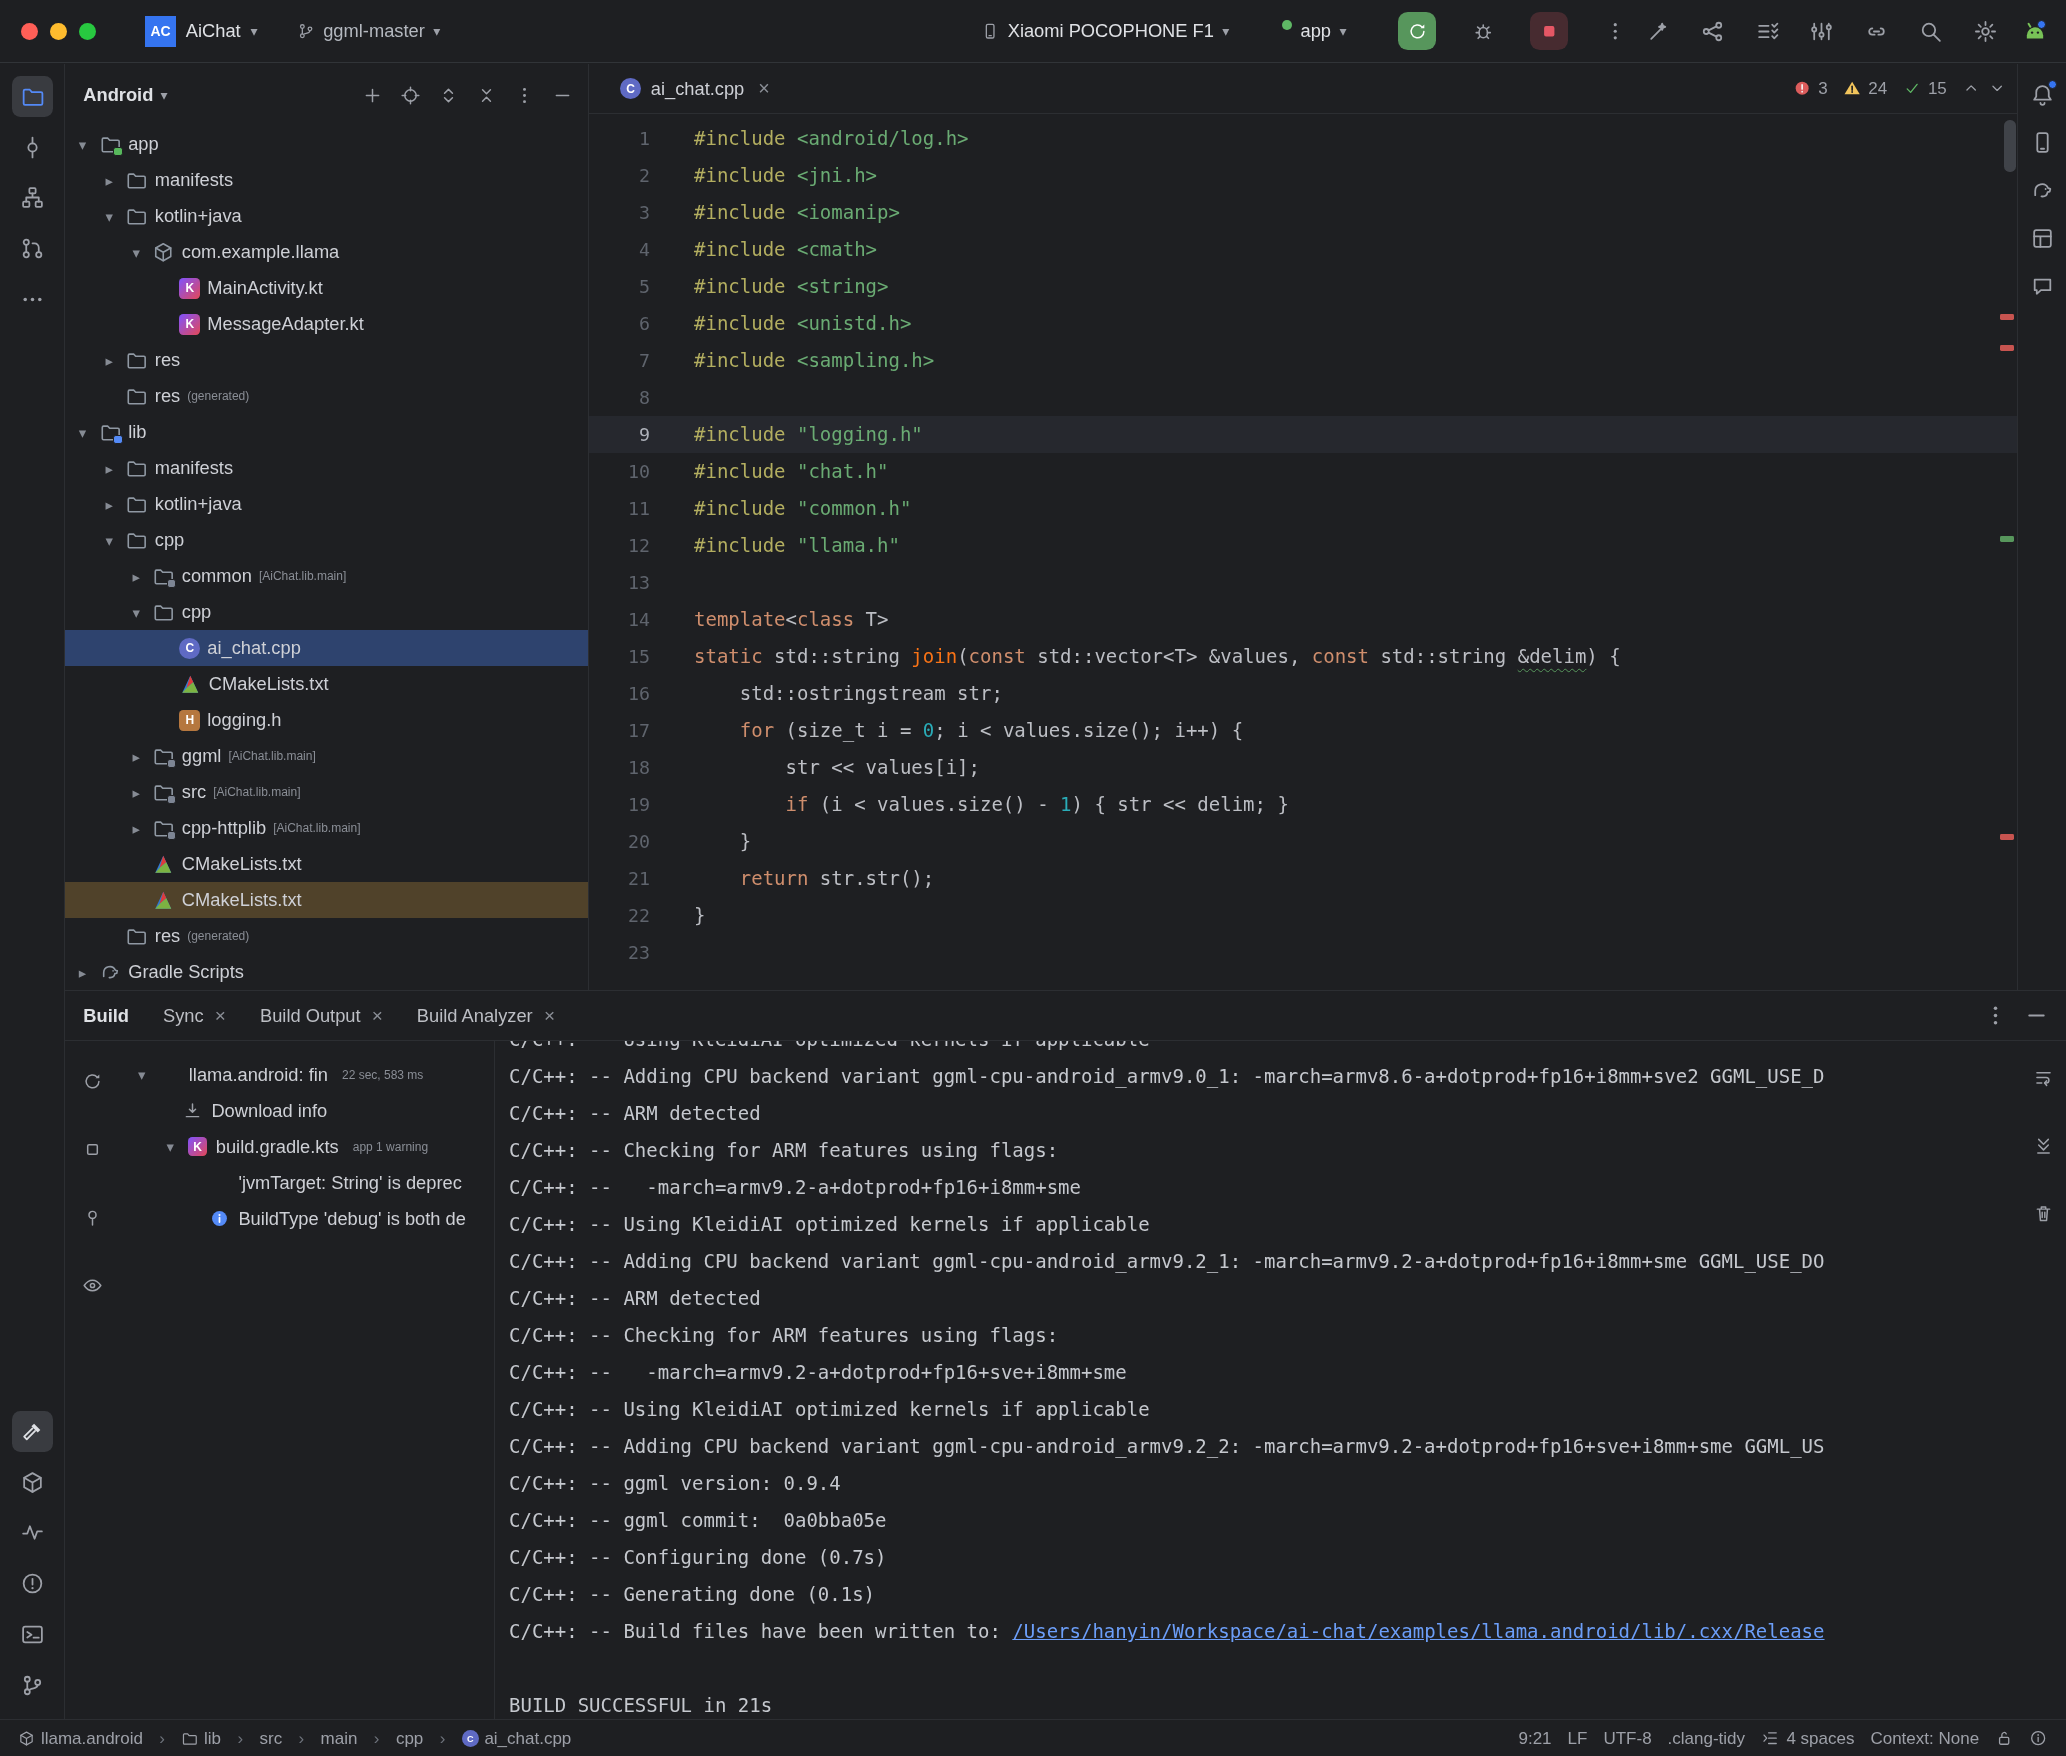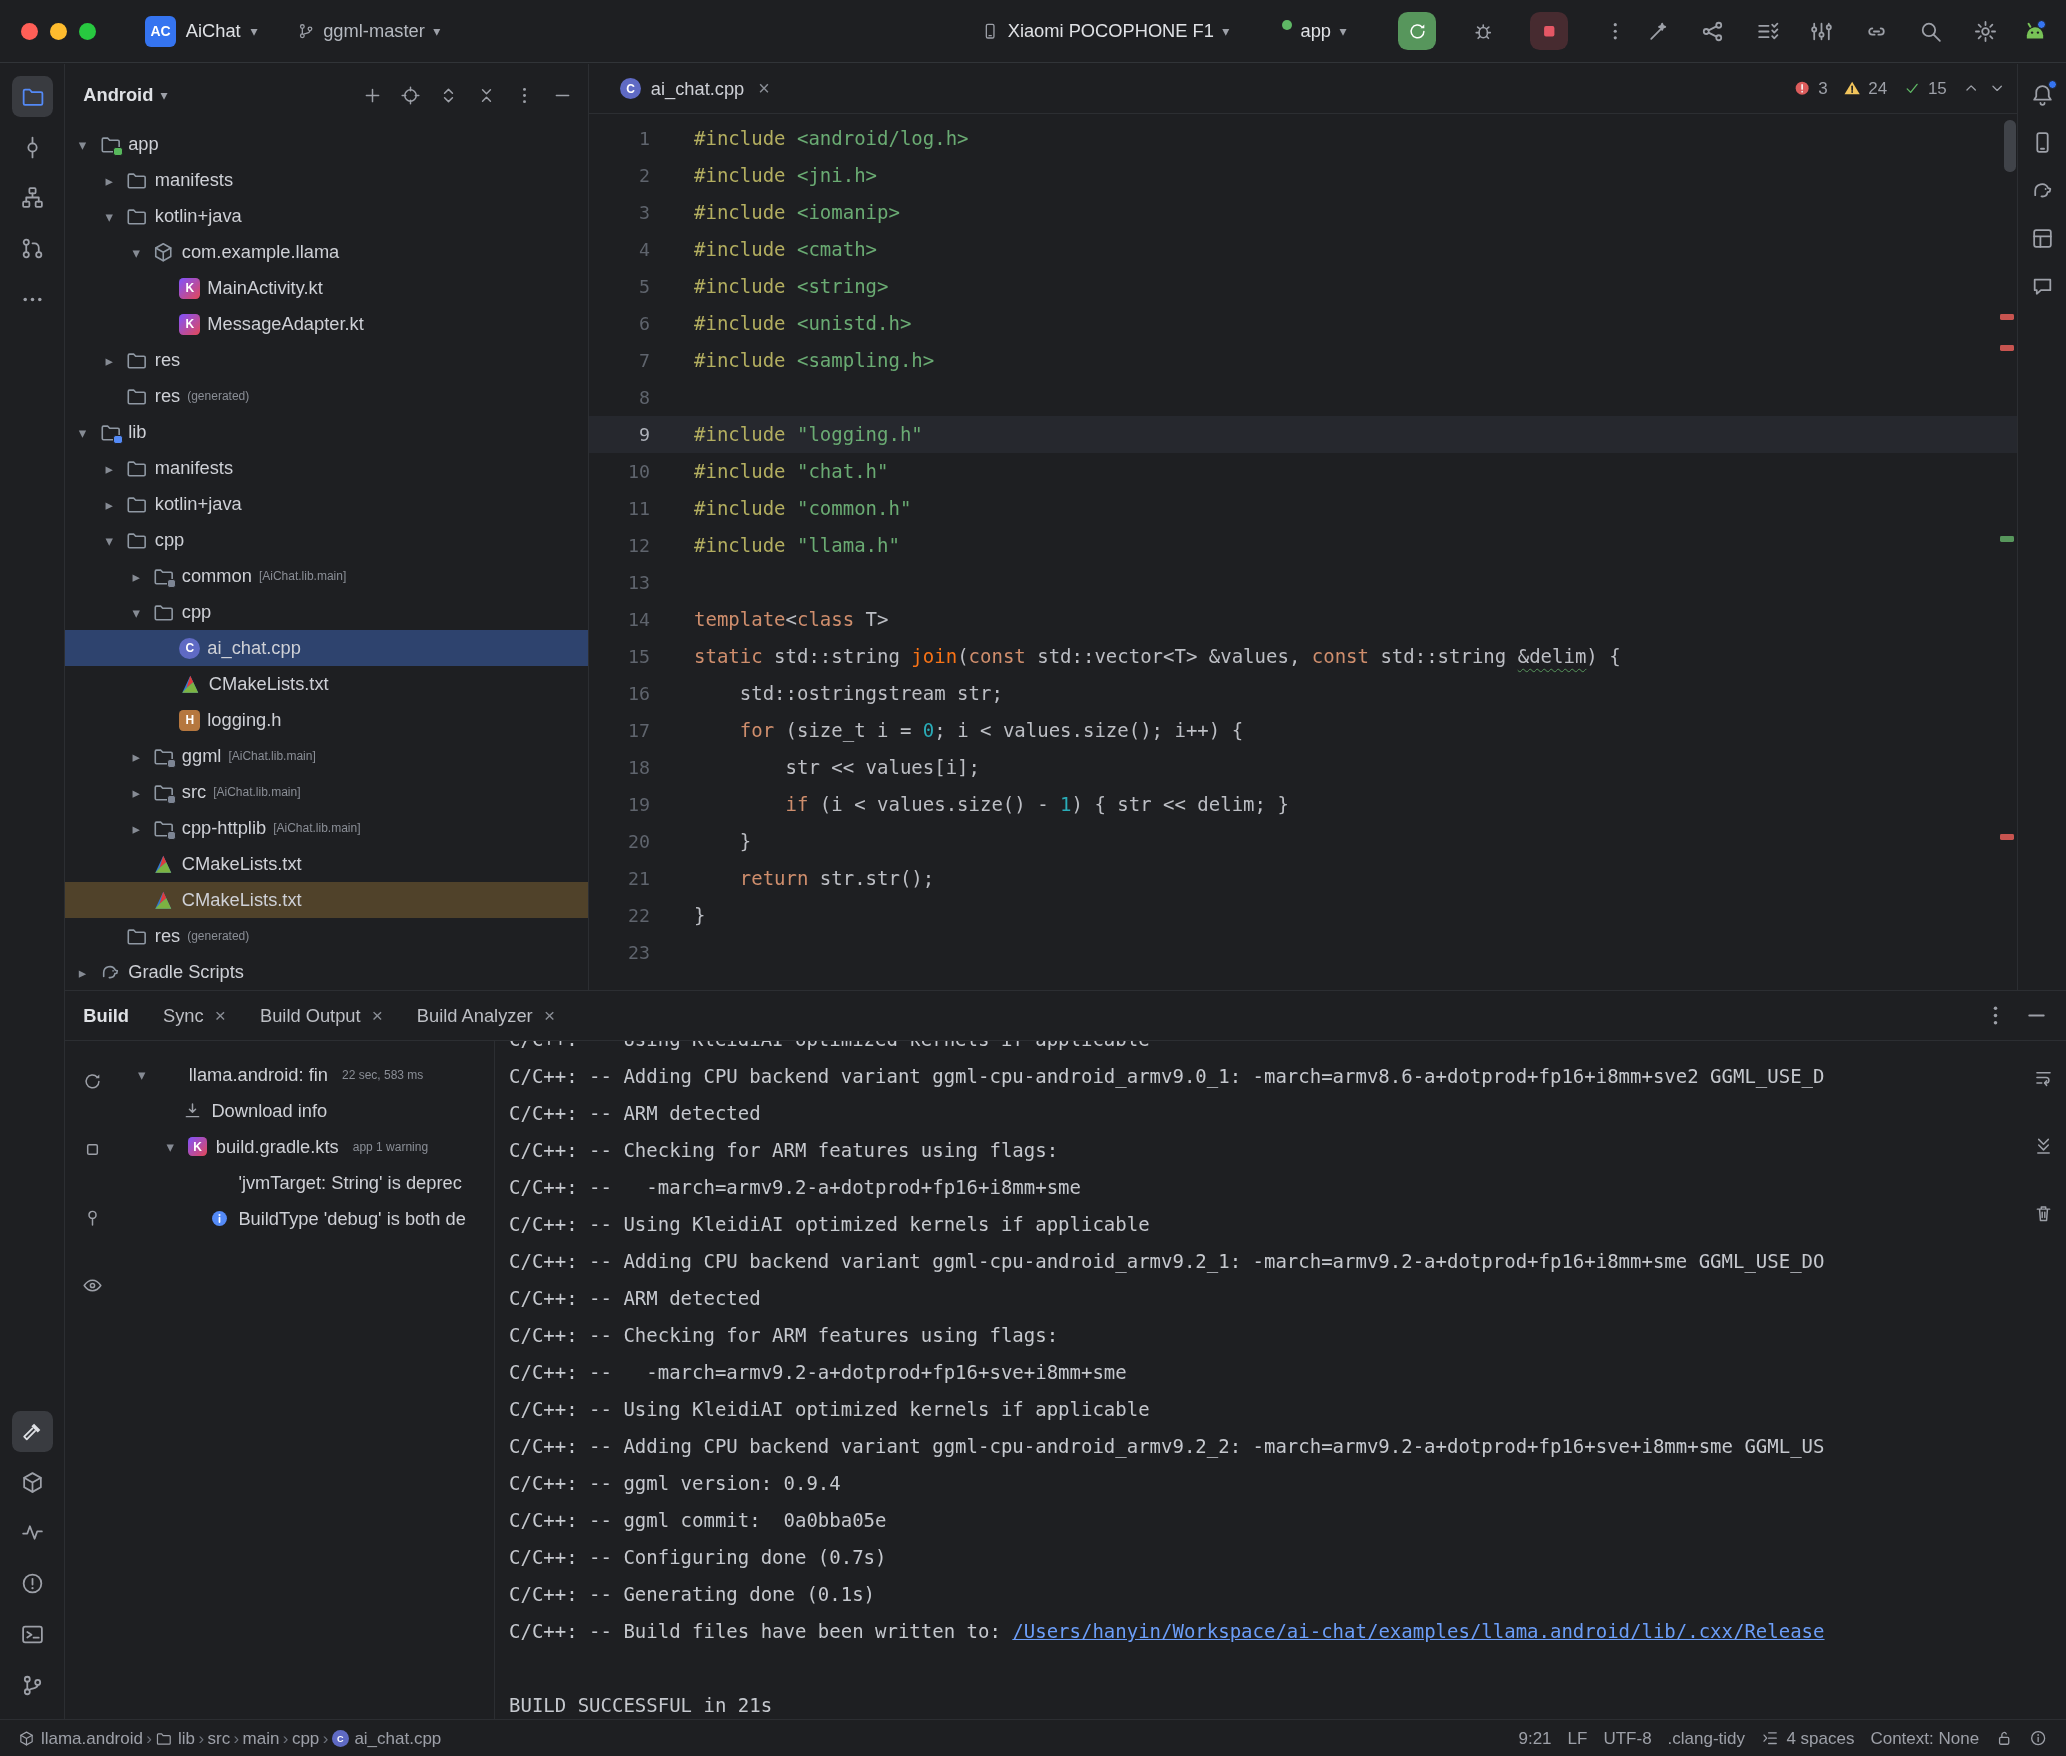--- a/index.html
+++ b/index.html
@@ -10,21 +10,21 @@
   .icon{display:inline-flex;width:22.5px;height:22.5px;color:#9da0a8;flex:none}
   .icon svg{width:100%;height:100%;fill:none;stroke:currentColor;stroke-width:1.7;stroke-linecap:round;stroke-linejoin:round}
   .icon.sm{width:18.3px;height:18.3px}
 
   
   .titlebar{position:absolute;top:0;left:0;right:0;height:63px;display:flex;align-items:center;border-bottom:0.7px solid #313438;background:#1e1f22}
   .traffic{display:flex;gap:12px;margin-left:21px}
   .tl{width:17px;height:17px;border-radius:50%;display:inline-block}
   .tl-r{background:#ff5f57}.tl-y{background:#febc2e}.tl-g{background:#28c840}
   .proj-sel{display:flex;align-items:center;gap:9.8px;margin-left:49px;cursor:default}
-  .ac-logo{width:31px;height:31px;border-radius:6px;background:#3574f0;color:#fff;font-weight:bold;font-size:14px;display:flex;align-items:center;justify-content:center}
+  .ac-logo{width:31px;height:31px;border-radius:0;background:#3574f0;color:#fff;font-weight:bold;font-size:14px;display:flex;align-items:center;justify-content:center}
   .tb-text{font-size:18.3px;color:#dfe1e5}
   .tb-dim{font-size:18.3px;color:#b4b8bf}
   .caret{color:#9da0a8;font-size:14px}
   .branch-sel{display:flex;align-items:center;gap:8.4px;margin-left:39px}
   .run-cluster{position:absolute;left:981px;top:0;height:100%;display:flex;align-items:center;gap:28px}
   .device-sel,.config-sel{display:flex;align-items:center;gap:8.4px;cursor:default}
   .config-sel{margin-left:25px}
   .greendot{width:9.8px;height:9.8px;border-radius:50%;background:#5fb865;display:inline-block;margin-top:-12.7px}
   .run-btn{width:38px;height:38px;border:none;border-radius:9.8px;background:#57965c;display:flex;align-items:center;justify-content:center;margin-left:24px}
   .run-btn .icon{color:#fff;width:21px;height:21px}
@@ -108,21 +108,21 @@
   .console-wrap{flex:1;border-left:0.7px solid #2c2e32;overflow:hidden;position:relative}
   .console{position:absolute;top:0;left:0;right:0;bottom:0;padding-left:14px;overflow:hidden}
   .con-line{font-family:"DejaVu Sans Mono",monospace;font-size:19px;line-height:37px;white-space:pre;color:#c5c8ce}
   .con-line.partial{margin-top:-19.7px}
   .con-link{color:#6c9ef8;text-decoration:underline;cursor:pointer}
   .console-toolcol{width:45px;display:flex;flex-direction:column;align-items:center;padding-top:11.2px;gap:17px}
   .console-toolcol .icon{width:21px;height:21px}
 
   
   .statusbar{position:absolute;left:0;right:0;bottom:0;height:38px;border-top:0.7px solid #2c2e32;background:#1e1f22;display:flex;align-items:center;padding:0 18.3px;font-size:17px;color:#9da0a8}
-  .crumbs{display:flex;align-items:flex-start;gap:2px}
+  .crumbs{display:flex;align-items:flex-start;gap:15px}
   .crumb{display:flex;align-items:center;gap:5.6px;cursor:default}
   .crumb .icon{width:17px;height:17px}
   .crumb .fico{width:17px;height:17px;font-size:9.1px}
   .crumb-sep{color:#6d727b;margin:0 1.4px}
   .sb-right{margin-left:auto;display:flex;align-items:center;gap:16px}
   .sb-item{display:flex;align-items:center;gap:7px;cursor:default}
   .sb-item .icon{width:18.3px;height:18.3px}
 </style>
 </head>
 <body>

